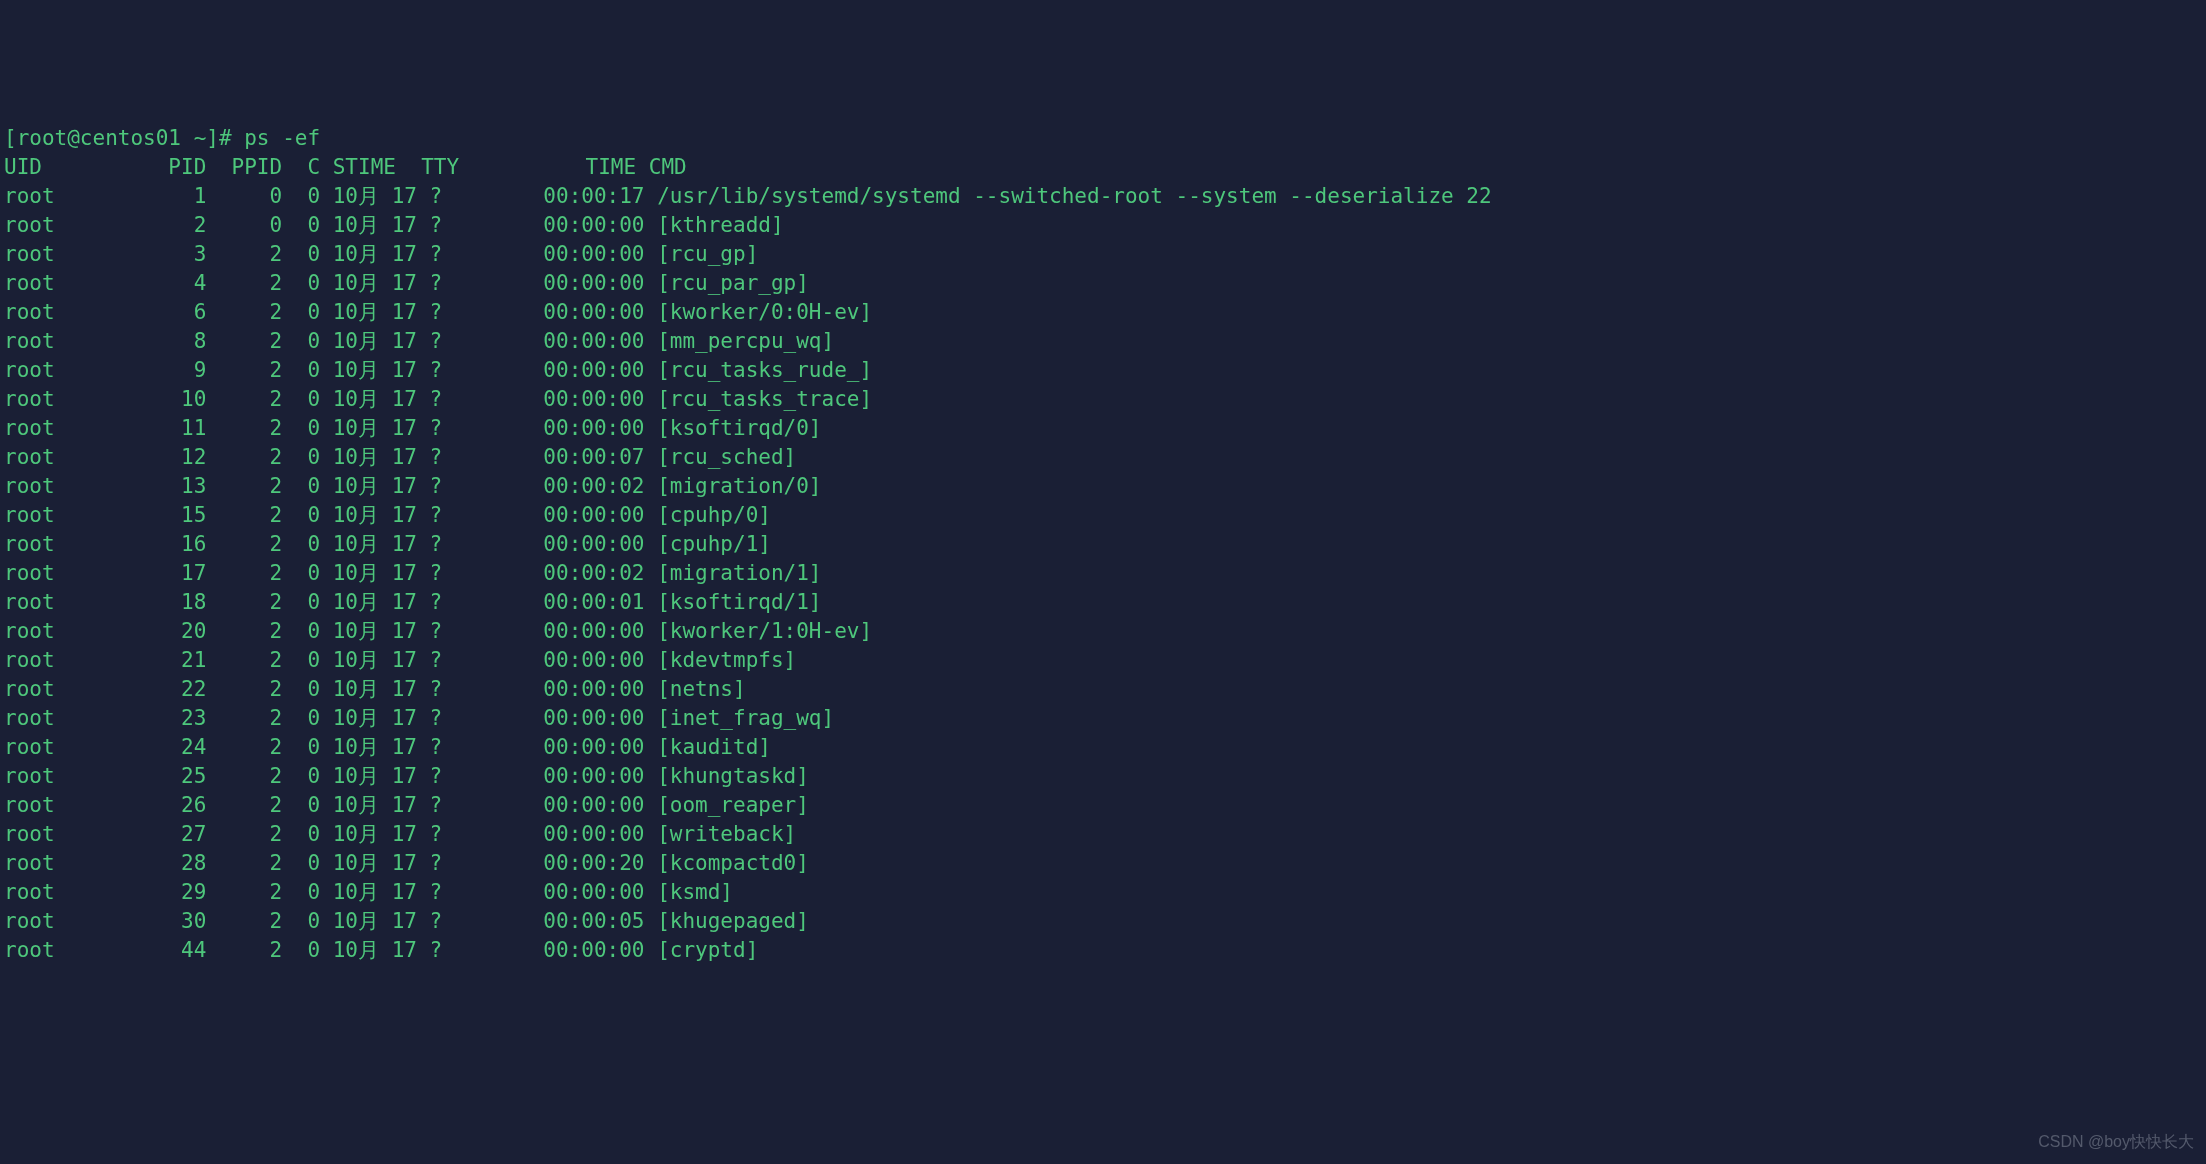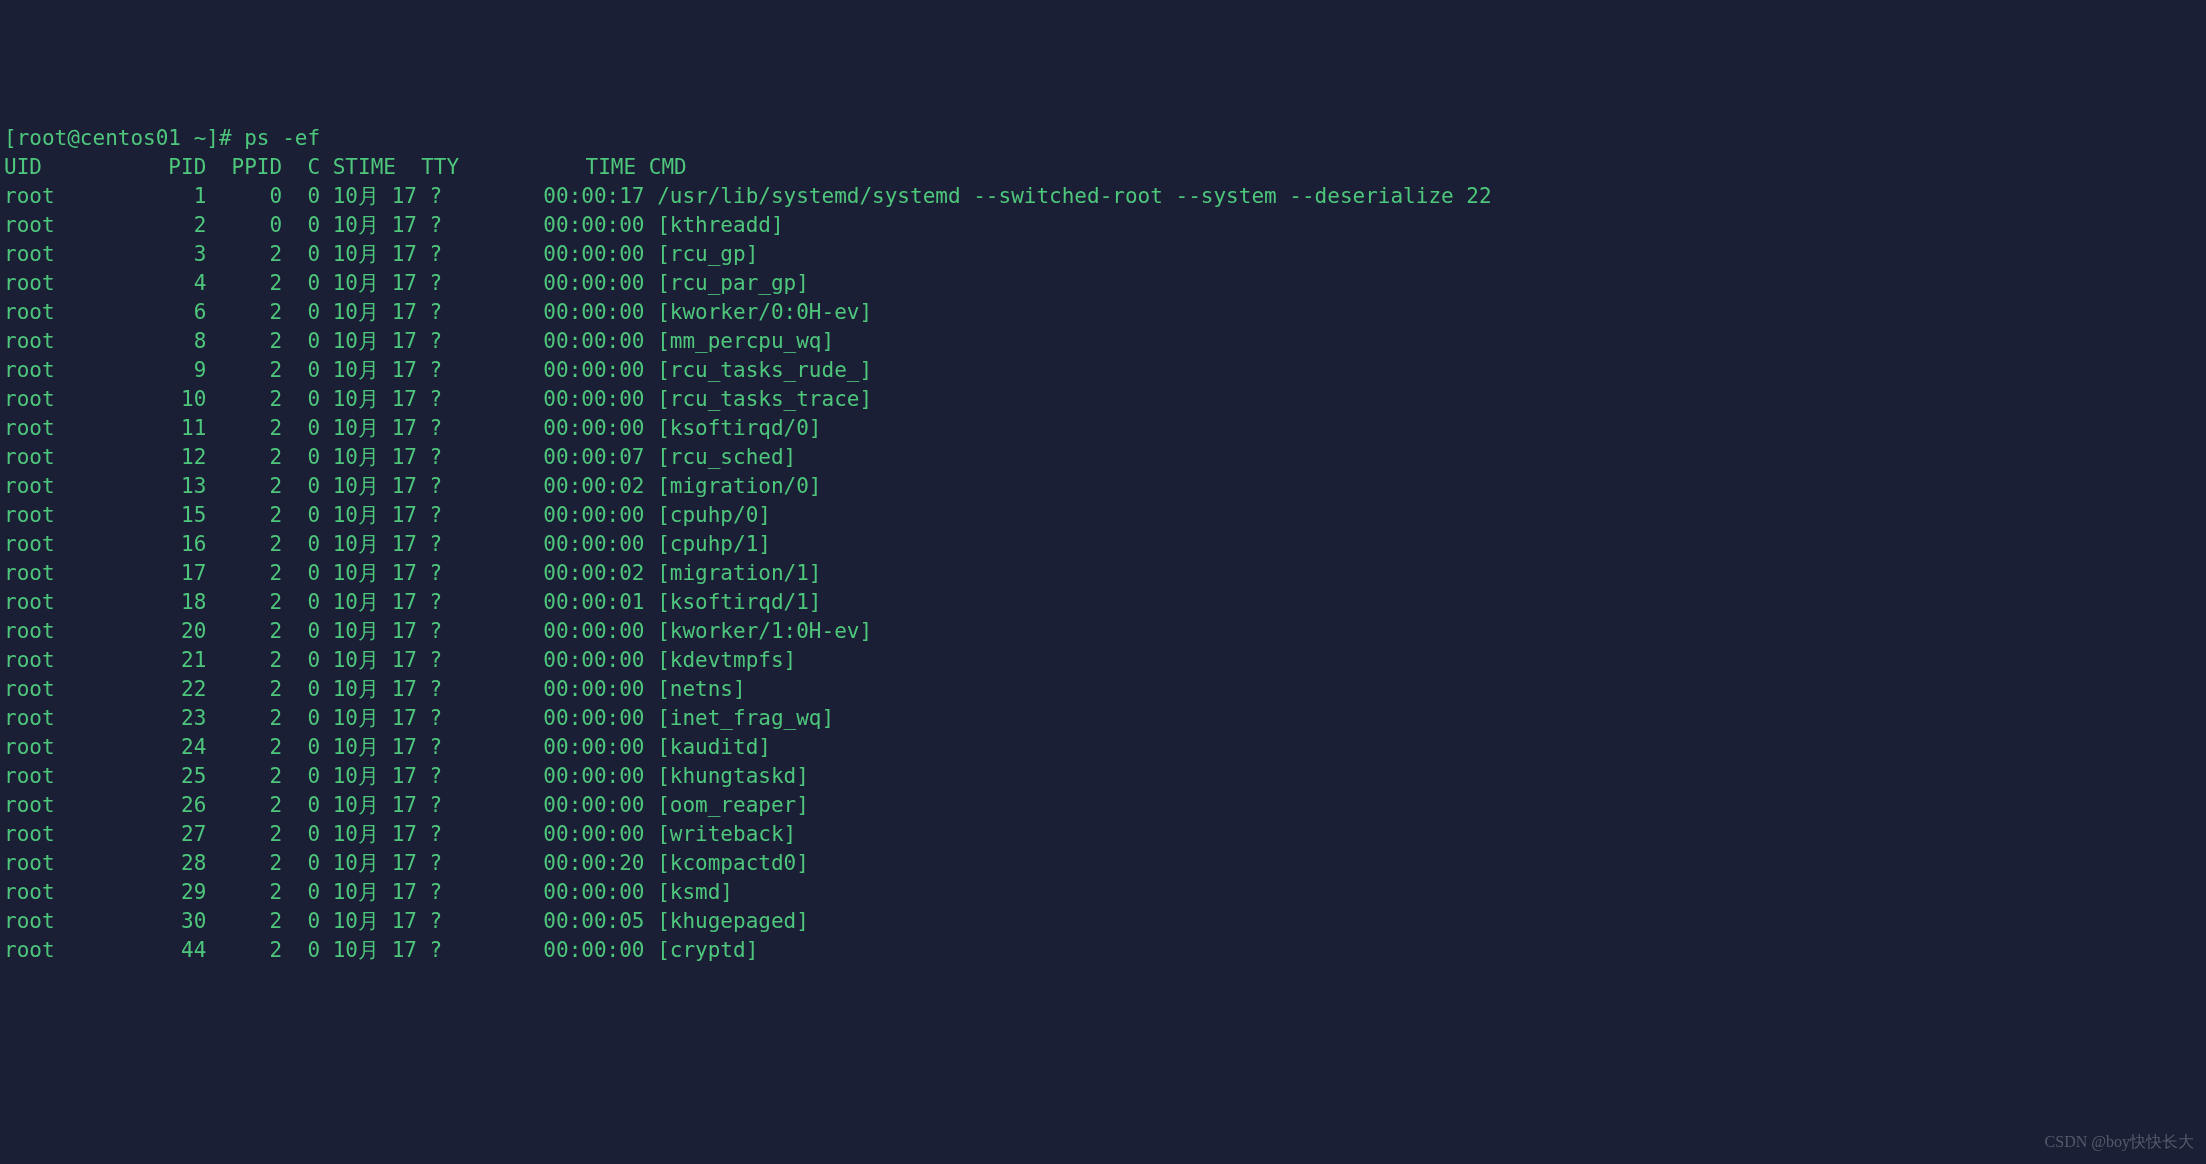--- a/index.html
+++ b/index.html
@@ -16,21 +16,21 @@
     overflow: hidden;
     position: relative;
   }
   .term { white-space: pre; }
   .watermark {
     position: absolute;
     right: 12px;
     bottom: 8px;
     color: #7a8090;
     font-size: 16px;
-    font-family: Liberation Serif, serif;
+    font-family: Liberation Sans, sans-serif;
     opacity: 0.6;
     white-space: nowrap;
   }
 </style>
 </head>
 <body>
 
 
 
 <div class="term"><span>[root@centos01 ~]# ps -ef</span>

